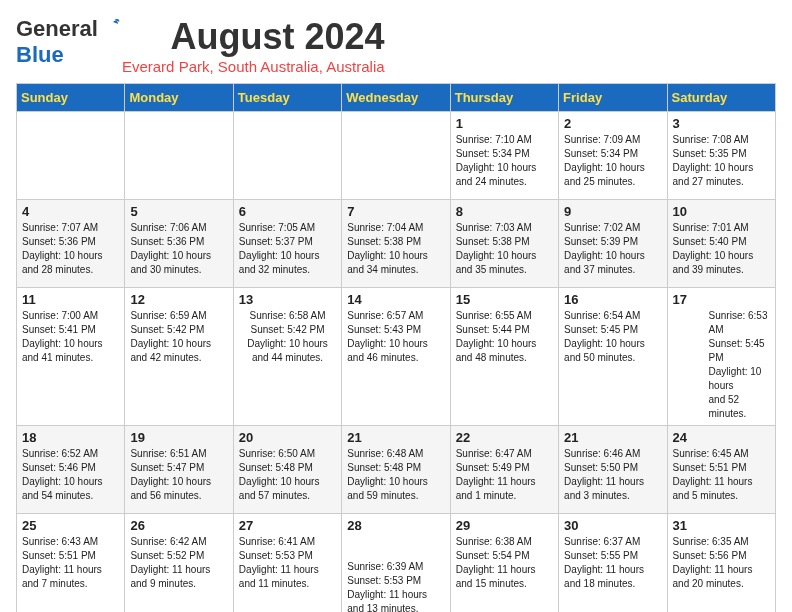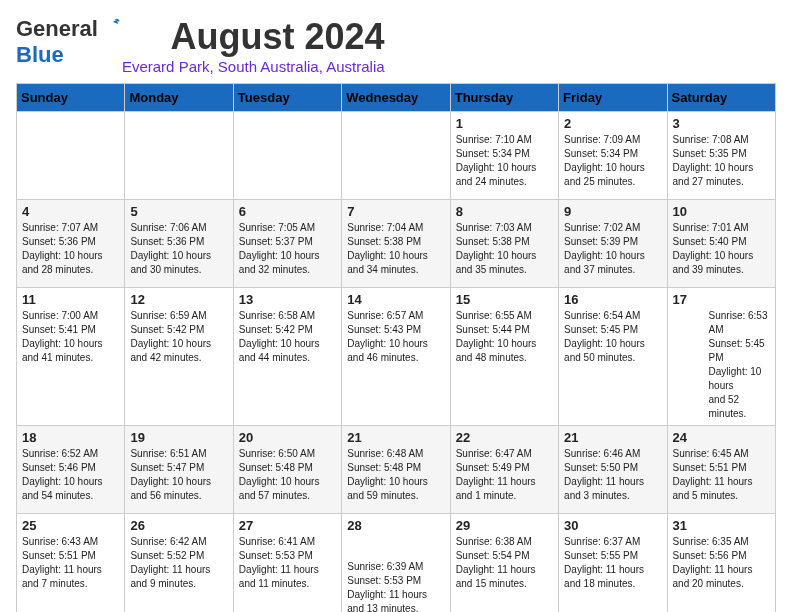--- a/index.html
+++ b/index.html
@@ -34,30 +34,30 @@
     .title-area {
       text-align: right;
     }
     .calendar-title {
       font-size: 36px;
       font-weight: bold;
       color: #333;
     }
     .calendar-subtitle {
       font-size: 15px;
-      color: #6d28d9;
+      color: #ef4444;
     }
     table {
       width: 100%;
       border-collapse: collapse;
       table-layout: fixed;
     }
     thead tr th {
       background-color: #1a6abf;
-      color: #000000;
+      color: #fde047;
       font-size: 13px;
       font-weight: bold;
       padding: 6px 4px;
       text-align: left;
       border: 1px solid #ccc;
     }
     tbody tr td {
       vertical-align: top;
       border: 1px solid #ccc;
       padding: 4px 5px;
@@ -205,21 +205,21 @@
         </td>
         <td>
           <span class="day-number">12</span>
           <div class="day-info" style="white-space: pre-line;">Sunrise: 6:59 AM
 Sunset: 5:42 PM
 Daylight: 10 hours
 and 42 minutes.</div>
         </td>
         <td>
           <span class="day-number">13</span>
-          <div class="day-info" style="white-space: pre-line;">Sunrise: 6:58 AM
+          <div class="day-info" style="white-space: pre-line; text-align: center;">Sunrise: 6:58 AM
 Sunset: 5:42 PM
 Daylight: 10 hours
 and 44 minutes.</div>
         </td>
         <td>
           <span class="day-number">14</span>
           <div class="day-info" style="white-space: pre-line;">Sunrise: 6:57 AM
 Sunset: 5:43 PM
 Daylight: 10 hours
 and 46 minutes.</div>

